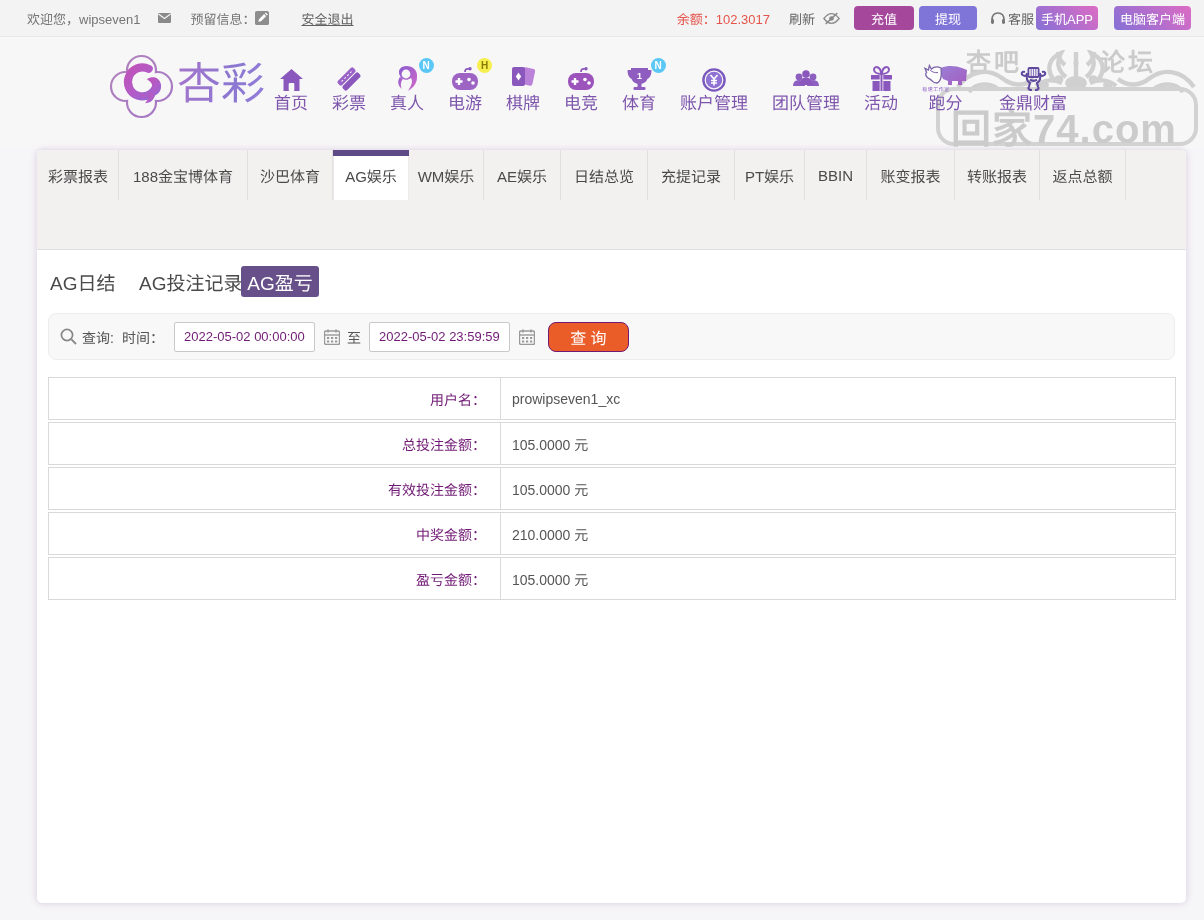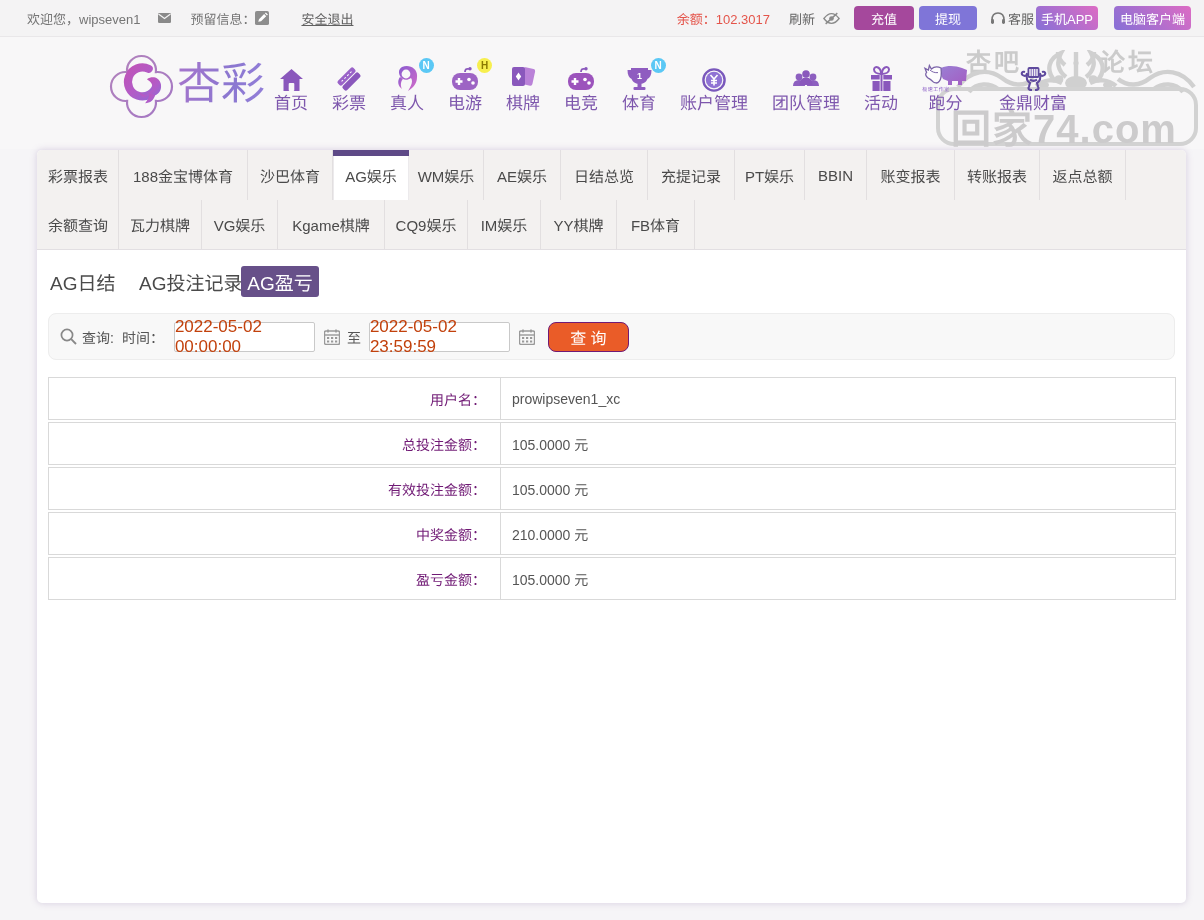--- a/index.html
+++ b/index.html
@@ -35,21 +35,21 @@
 .tab{display:flex;align-items:center;justify-content:center;font-size:15px;color:#4a4a4a;border-right:1px solid #e2dfe0;box-sizing:border-box;height:100%;}
 .tab.act{background:#fff;border-right:1px solid #eceaec;border-left:1px solid #eceaec;position:relative;}
 .tab.act::before{content:"";position:absolute;left:-1px;right:-1px;top:0;height:6px;background:#5e4a87;}
 
 #subtabs{position:absolute;left:0;top:100px;width:1149px;height:62px;background:#fff;}
 .stab{position:absolute;font-size:19px;color:#4a4a4a;top:16px;height:31px;display:flex;align-items:center;justify-content:center;}
 .stab.act{background:#675089;color:#fff;border-radius:3px;}
 
 #querybar{position:absolute;left:11px;top:163px;width:1127px;height:47px;background:#f8f8f8;border:1px solid #ededed;border-radius:8px;box-sizing:border-box;display:flex;align-items:center;}
 #querybar .qtext{font-size:14px;color:#555;}
-.dinput{width:139px;height:28px;border:1px solid #c9c9c9;background:#fff;border-radius:2px;font-size:17px;color:#c2410c;display:flex;align-items:center;justify-content:center;}
+.dinput{width:139px;height:28px;border:1px solid #c9c9c9;background:#fff;border-radius:2px;font-size:13px;color:#701a75;display:flex;align-items:center;justify-content:center;}
 #qbtn{width:81px;height:30px;background:#ea5c28;border:1px solid #701a75;border-radius:8px;color:#fff;font-size:16px;display:flex;align-items:center;justify-content:center;box-sizing:border-box;}
 
 #tbl{position:absolute;left:11px;top:227px;width:1128px;}
 .trw{position:relative;height:43px;border:1px solid #d9d9d9;margin-bottom:2px;box-sizing:border-box;background:#fff;}
 .trw .lc{position:absolute;left:0;top:0;width:452px;height:100%;border-right:1px solid #d9d9d9;box-sizing:border-box;display:flex;align-items:center;justify-content:flex-end;padding-right:14px;font-size:14px;color:#701a75;}
 .trw .vc{position:absolute;left:453px;top:0;right:0;height:100%;display:flex;align-items:center;padding-left:10px;font-size:14px;color:#555;}
 </style>
 </head>
 <body>
 <div id="page">
@@ -311,30 +311,20 @@
         <div class="tab" style="width:75px;">WM娱乐</div>
         <div class="tab" style="width:77px;">AE娱乐</div>
         <div class="tab" style="width:87px;">日结总览</div>
         <div class="tab" style="width:87px;">充提记录</div>
         <div class="tab" style="width:70px;">PT娱乐</div>
         <div class="tab" style="width:62px;">BBIN</div>
         <div class="tab" style="width:88px;">账变报表</div>
         <div class="tab" style="width:85px;">转账报表</div>
         <div class="tab" style="width:86px;">返点总额</div>
       </div>
-      <div class="trow trow2">
-        <div class="tab" style="width:81px;">余额查询</div>
-        <div class="tab" style="width:83px;">瓦力棋牌</div>
-        <div class="tab" style="width:76px;">VG娱乐</div>
-        <div class="tab" style="width:107px;">Kgame棋牌</div>
-        <div class="tab" style="width:83px;">CQ9娱乐</div>
-        <div class="tab" style="width:73px;">IM娱乐</div>
-        <div class="tab" style="width:76px;">YY棋牌</div>
-        <div class="tab" style="width:78px;">FB体育</div>
-      </div>
     </div>
     <div id="subtabs">
       <div class="stab" style="left:13px;">AG日结</div>
       <div class="stab" style="left:102px;">AG投注记录</div>
       <div class="stab act" style="left:204px;width:78px;">AG盈亏</div>
     </div>
     <div id="querybar">
       <svg width="17" height="17" viewBox="0 0 17 17" style="margin-left:11px;">
           <circle cx="7" cy="7" r="5.6" fill="none" stroke="#888" stroke-width="1.7"></circle>
           <line x1="11.2" y1="11.2" x2="16" y2="16" stroke="#888" stroke-width="1.9"></line>

